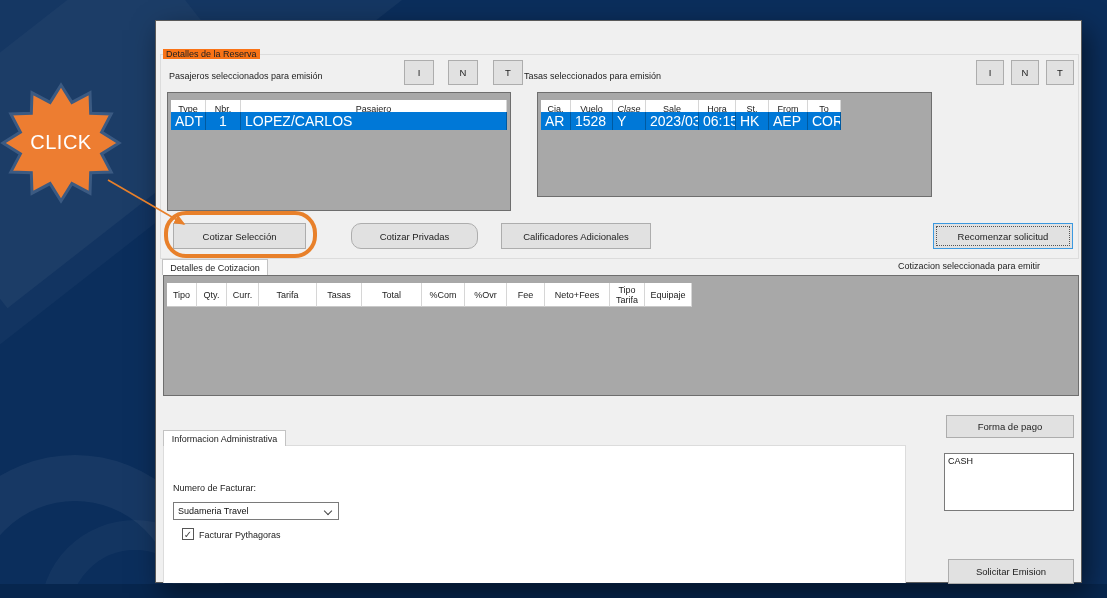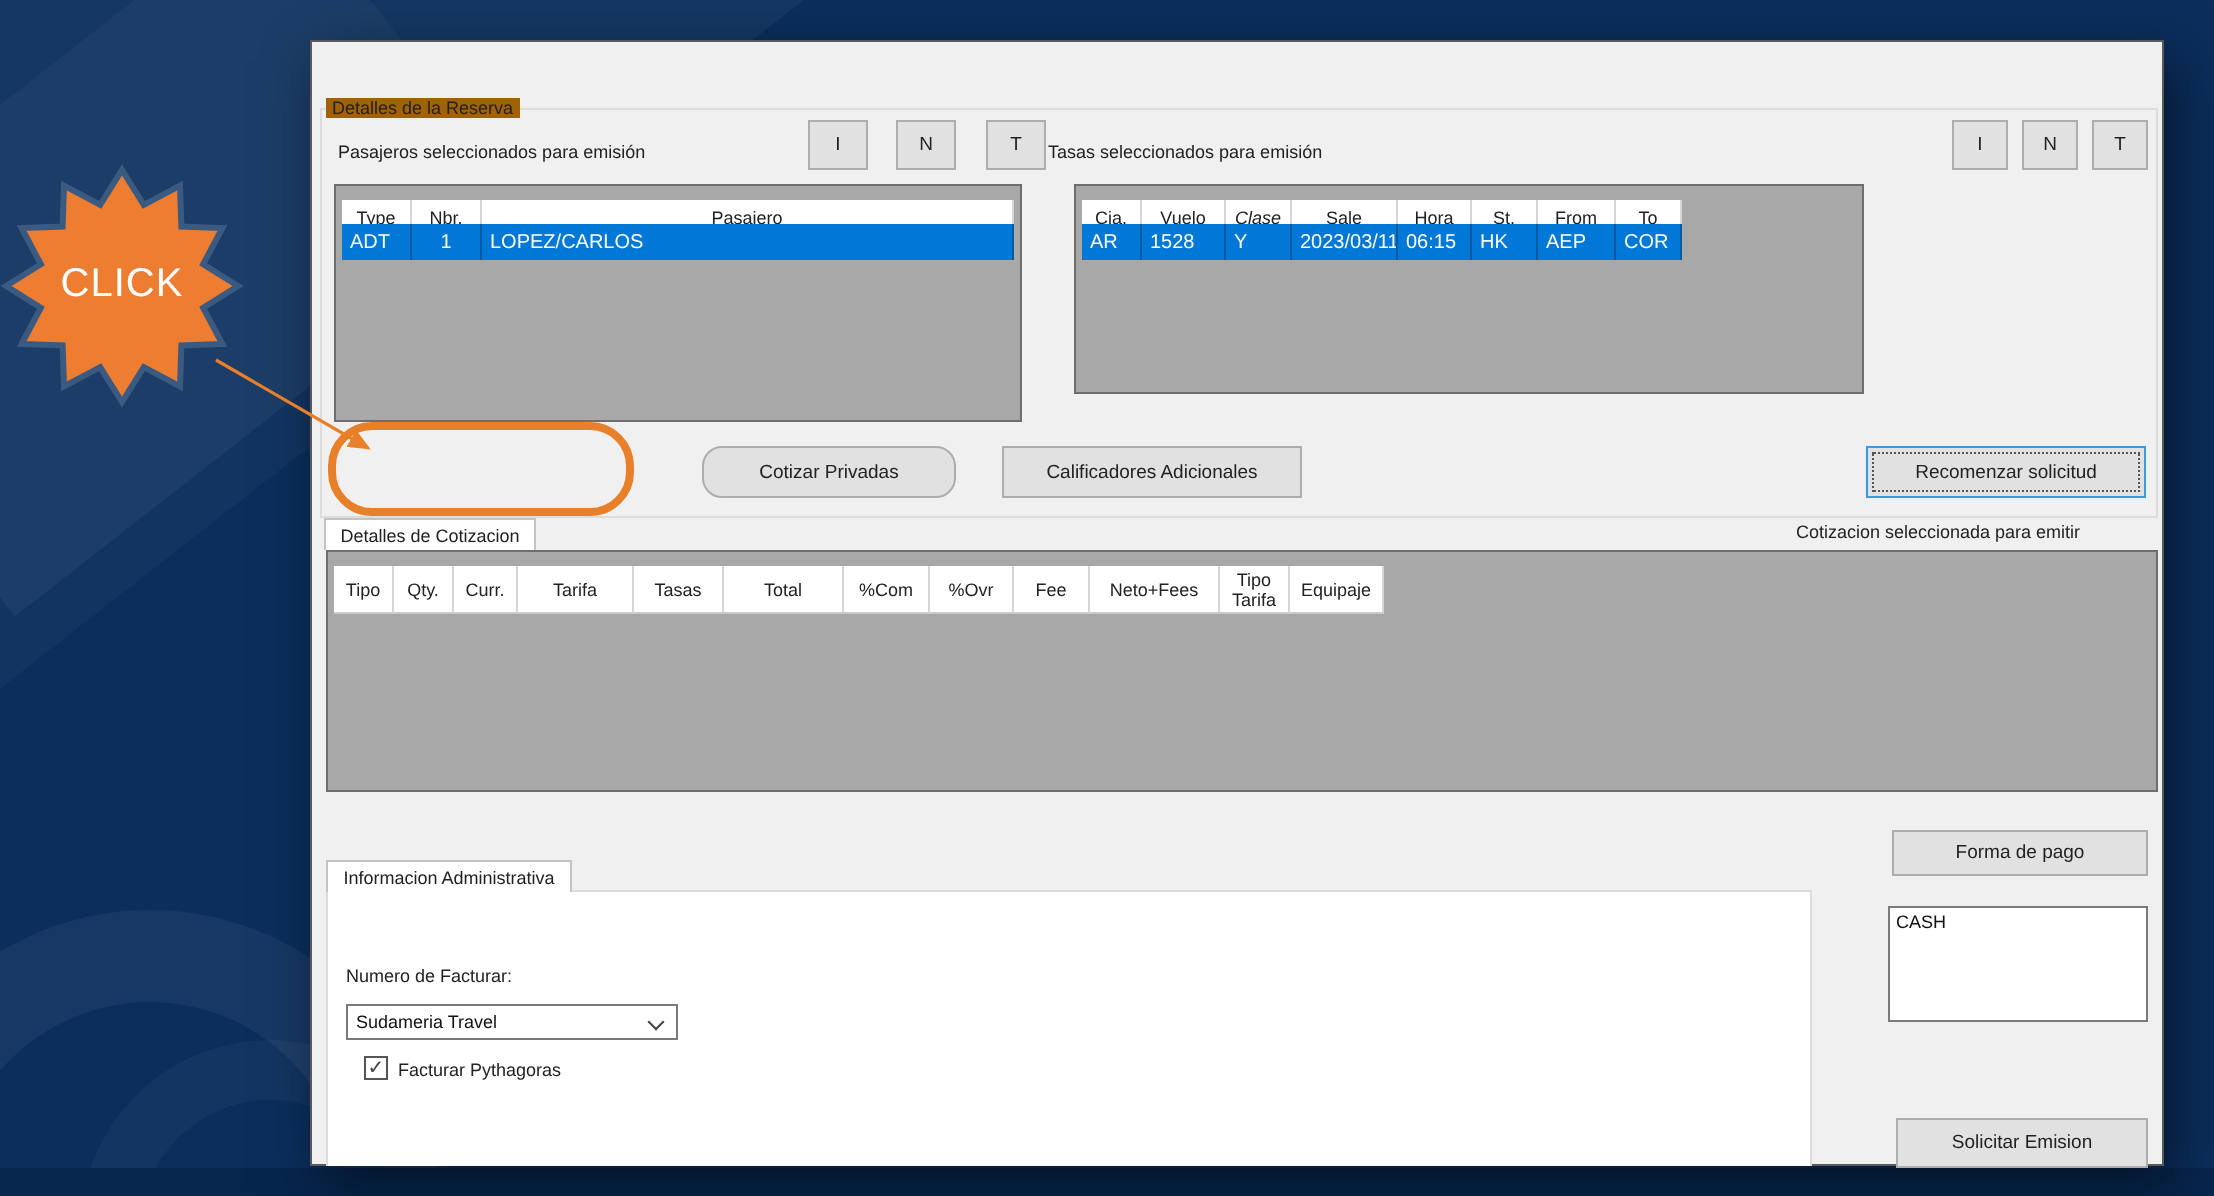--- a/index.html
+++ b/index.html
@@ -28,21 +28,21 @@
   .titlebar { position:absolute; left:0; top:0; width:100%; height:28px; background:#ffffff; }
   .app-icon { position:absolute; left:11px; top:7px; width:15px; height:15px; }
   .title-text { position:absolute; left:34px; top:6px; font-size:13px; color:#1a1a1a; white-space:nowrap; }
   .win-btn { position:absolute; top:0; width:34px; height:28px; display:flex; align-items:center; justify-content:center; color:#555; cursor:default; }
   .btn-min { left:788px; } .btn-max { left:840px; } .btn-close { left:890px; font-size:14px; }
   .min-bar { width:11px; height:1px; background:#555; }
   .max-box { width:11px; height:11px; border:1px solid #555; }
 
   
   .groupbox { position:absolute; left:4px; top:33px; width:919px; height:205px; border:1px solid #DCDCDC; }
-  .group-label { position:absolute; left:3px; top:18px; font-size:9px; background:#a16207; padding:0 3px; color:#222; white-space:nowrap;text-align:center; }
+  .group-label { position:absolute; left:3px; top:18px; font-size:9px; background:#f97316; padding:0 3px; color:#222; white-space:nowrap;text-align:center; }
 
   .small-label { position:absolute; font-size:9px; color:#222; white-space:nowrap; }
 
   
   .btn {
     position:absolute; background:#E1E1E1; border:1px solid #ADADAD;
     font-size:9.5px; color:#222; display:flex; align-items:center; justify-content:center;
     font-family:"Liberation Sans", sans-serif; white-space:nowrap;
   }
   .btn-focused { border:1px solid #3B99E0; outline:1px dotted #555; outline-offset:-4px; }
@@ -52,21 +52,21 @@
   .grid-head, .grid-row { position:absolute; left:3px; display:flex; height:18px; }
   .grid-head { top:7px; }
   .grid-row  { top:19px; }
   .hcell {
     background:#FFFFFF; border-right:1px solid #D6D6D6; border-bottom:1px solid #C9C9C9;
     font-size:9px; color:#222; display:flex; align-items:center; justify-content:center;
     overflow:hidden; white-space:nowrap;
   }
   .rcell {
     background:#0078D7; color:#fff; border-right:1px solid rgba(0,0,0,0.25);
-    font-size:10px; display:flex; align-items:center; padding-left:4px;
+    font-size:14px; display:flex; align-items:center; padding-left:4px;
     overflow:hidden; white-space:nowrap;
   }
   .rcell.center { justify-content:center; padding-left:0; }
   .hcell.twoline { white-space:pre-line; line-height:10px; text-align:center; }
 
   
   .tab {
     position:absolute; background:#FFFFFF; border:1px solid #C3C3C3; border-bottom:none;
     font-size:9px; color:#222; display:flex; align-items:center; justify-content:center; white-space:nowrap;
   }
@@ -141,20 +141,21 @@
       <div class="rcell" style="width:42px;">1528</div>
       <div class="rcell" style="width:33px;">Y</div>
       <div class="rcell" style="width:53px;">2023/03/11</div>
       <div class="rcell" style="width:37px;">06:15</div>
       <div class="rcell" style="width:33px;">HK</div>
       <div class="rcell" style="width:39px;">AEP</div>
       <div class="rcell" style="width:33px;">COR</div>
     </div>
   </div>
 
+  <div class="btn" style="left:17px;  top:202px; width:133px; height:26px;">Cotizar Selección</div>
   <div class="btn" style="left:195px; top:202px; width:127px; height:26px;border-radius:10px;">Cotizar Privadas</div>
   <div class="btn" style="left:345px; top:202px; width:150px; height:26px;">Calificadores Adicionales</div>
   <div class="btn btn-focused" style="left:777px; top:202px; width:140px; height:26px;">Recomenzar solicitud</div>
 
   <div class="tab" style="left:6px; top:238px; width:106px; height:16px;">Detalles de Cotizacion</div>
   <div class="small-label" style="left:718px; top:240px; width:190px; text-align:center;">Cotizacion seleccionada para emitir</div>
 
   <div class="grid" style="left:7px; top:254px; width:916px; height:121px;">
     <div class="grid-head" style="height:24px;">
       <div class="hcell" style="width:30px;">Tipo</div>

